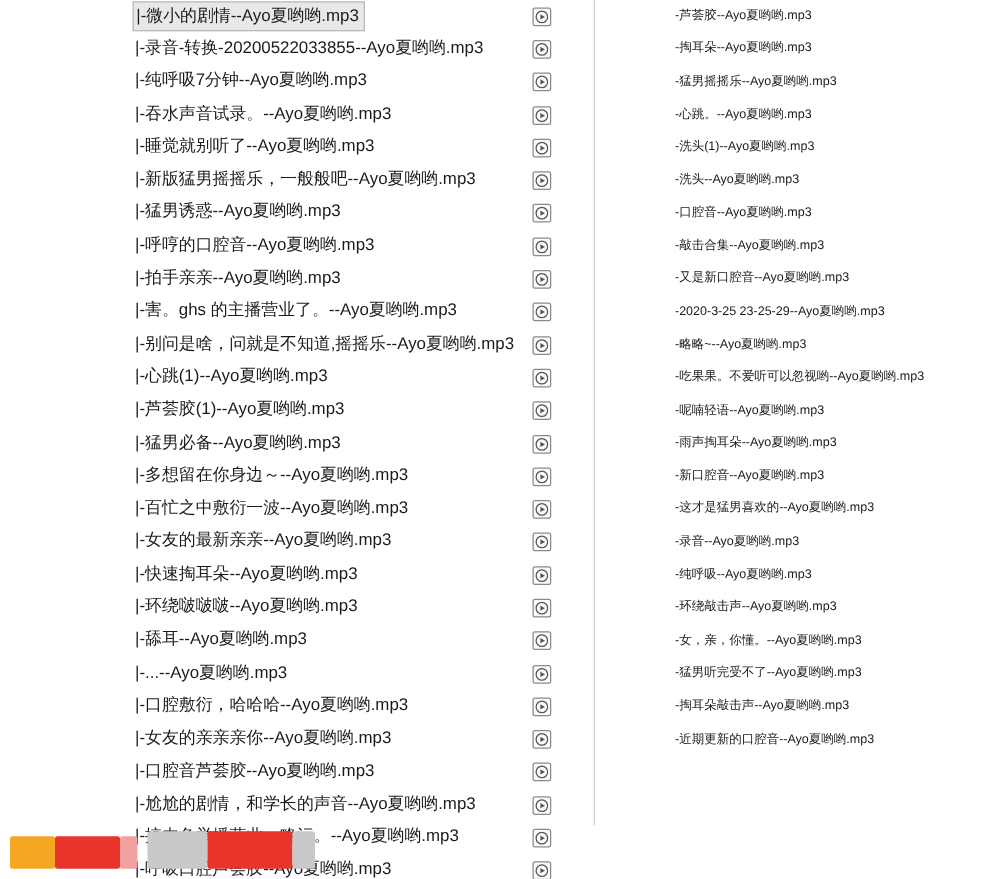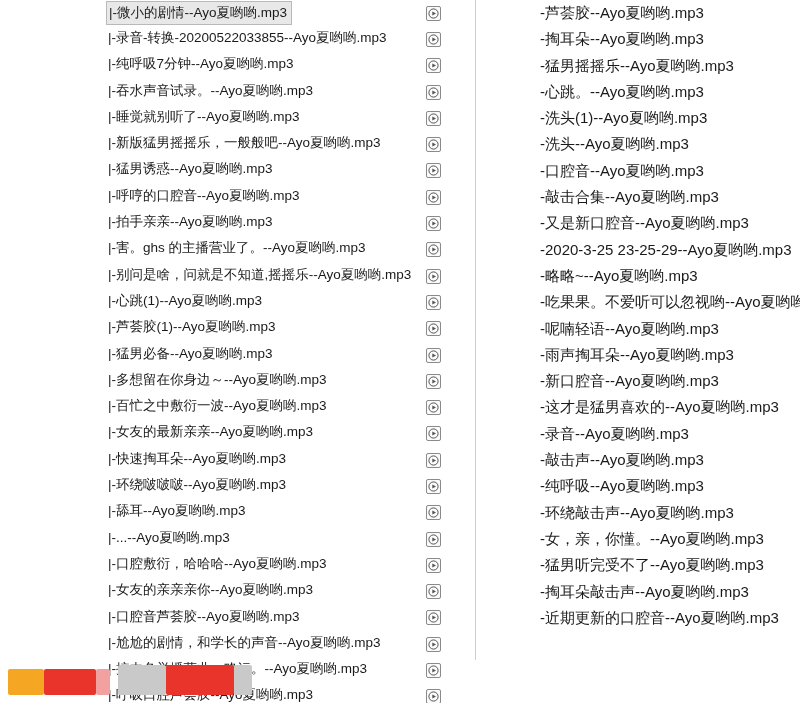--- a/index.html
+++ b/index.html
@@ -87,21 +87,21 @@
   .play-btn svg { display: block; }
   .divider {
     position: absolute;
     left: 475px;
     top: 0;
     width: 1px;
     height: 660px;
     background: #cfcfcf;
   }
   .col-right .row {
-    font-size: 15px;
+    font-size: 10px;
   }
   
   .bottom-strip {
     position: absolute;
     left: 0;
     bottom: 0;
     width: 420px;
     height: 44px;
     pointer-events: none;
   }
@@ -369,21 +369,20 @@
         <div class="row">-敲击合集--Ayo夏哟哟.mp3</div>
         <div class="row">-又是新口腔音--Ayo夏哟哟.mp3</div>
         <div class="row">-2020-3-25 23-25-29--Ayo夏哟哟.mp3</div>
         <div class="row">-略略~--Ayo夏哟哟.mp3</div>
         <div class="row">-吃果果。不爱听可以忽视哟--Ayo夏哟哟.mp3</div>
         <div class="row">-呢喃轻语--Ayo夏哟哟.mp3</div>
         <div class="row">-雨声掏耳朵--Ayo夏哟哟.mp3</div>
         <div class="row">-新口腔音--Ayo夏哟哟.mp3</div>
         <div class="row">-这才是猛男喜欢的--Ayo夏哟哟.mp3</div>
         <div class="row">-录音--Ayo夏哟哟.mp3</div>
-        <div class="row">-敲击声--Ayo夏哟哟.mp3</div>
         <div class="row">-纯呼吸--Ayo夏哟哟.mp3</div>
         <div class="row">-环绕敲击声--Ayo夏哟哟.mp3</div>
         <div class="row">-女，亲，你懂。--Ayo夏哟哟.mp3</div>
         <div class="row">-猛男听完受不了--Ayo夏哟哟.mp3</div>
         <div class="row">-掏耳朵敲击声--Ayo夏哟哟.mp3</div>
         <div class="row">-近期更新的口腔音--Ayo夏哟哟.mp3</div>
       </div>
   </div>
   <div class="divider"></div>
 

